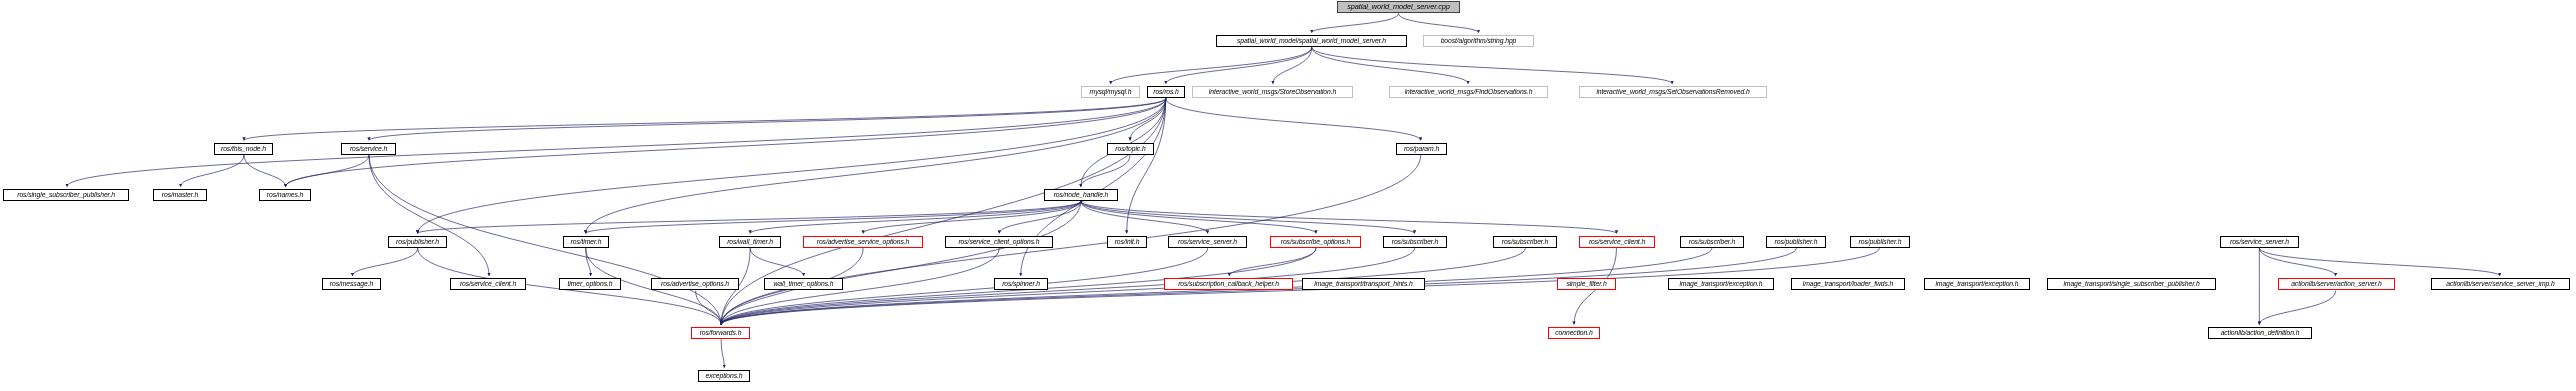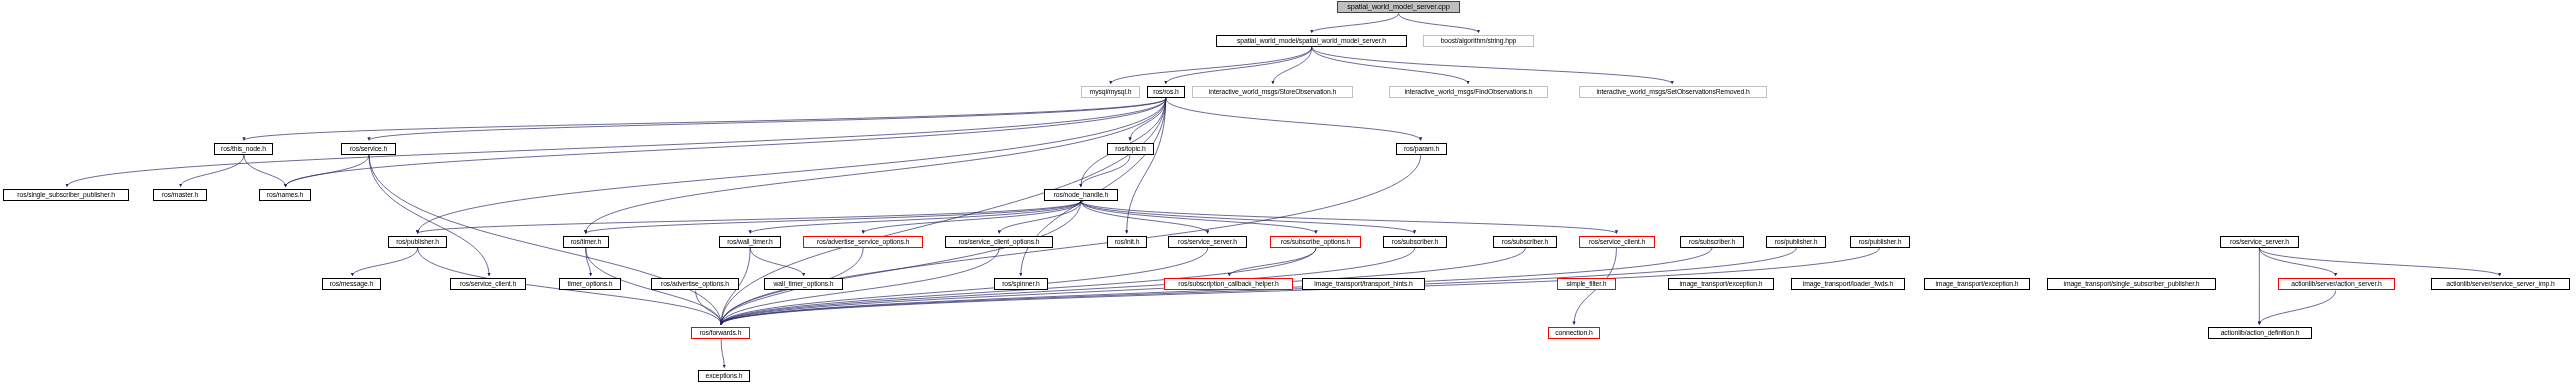--- a/index.html
+++ b/index.html
@@ -24,20 +24,21 @@
     justify-content:center;
     height:12.3px;
     background:#ffffff;
     border:0.6px solid #000000;
     font-size:6.8px;
     line-height:6.8px;
     color:#000000;
     white-space:nowrap;
     letter-spacing:-0.1px;
     z-index:5;
+    font-style:italic;
   }
   .node.root{
     background:#bfbfbf;
     border:0.6px solid #404040;
     font-size:7.4px;
   }
   .node.thick{
     border:0.9px solid #000000;
   }
   .node.red{

